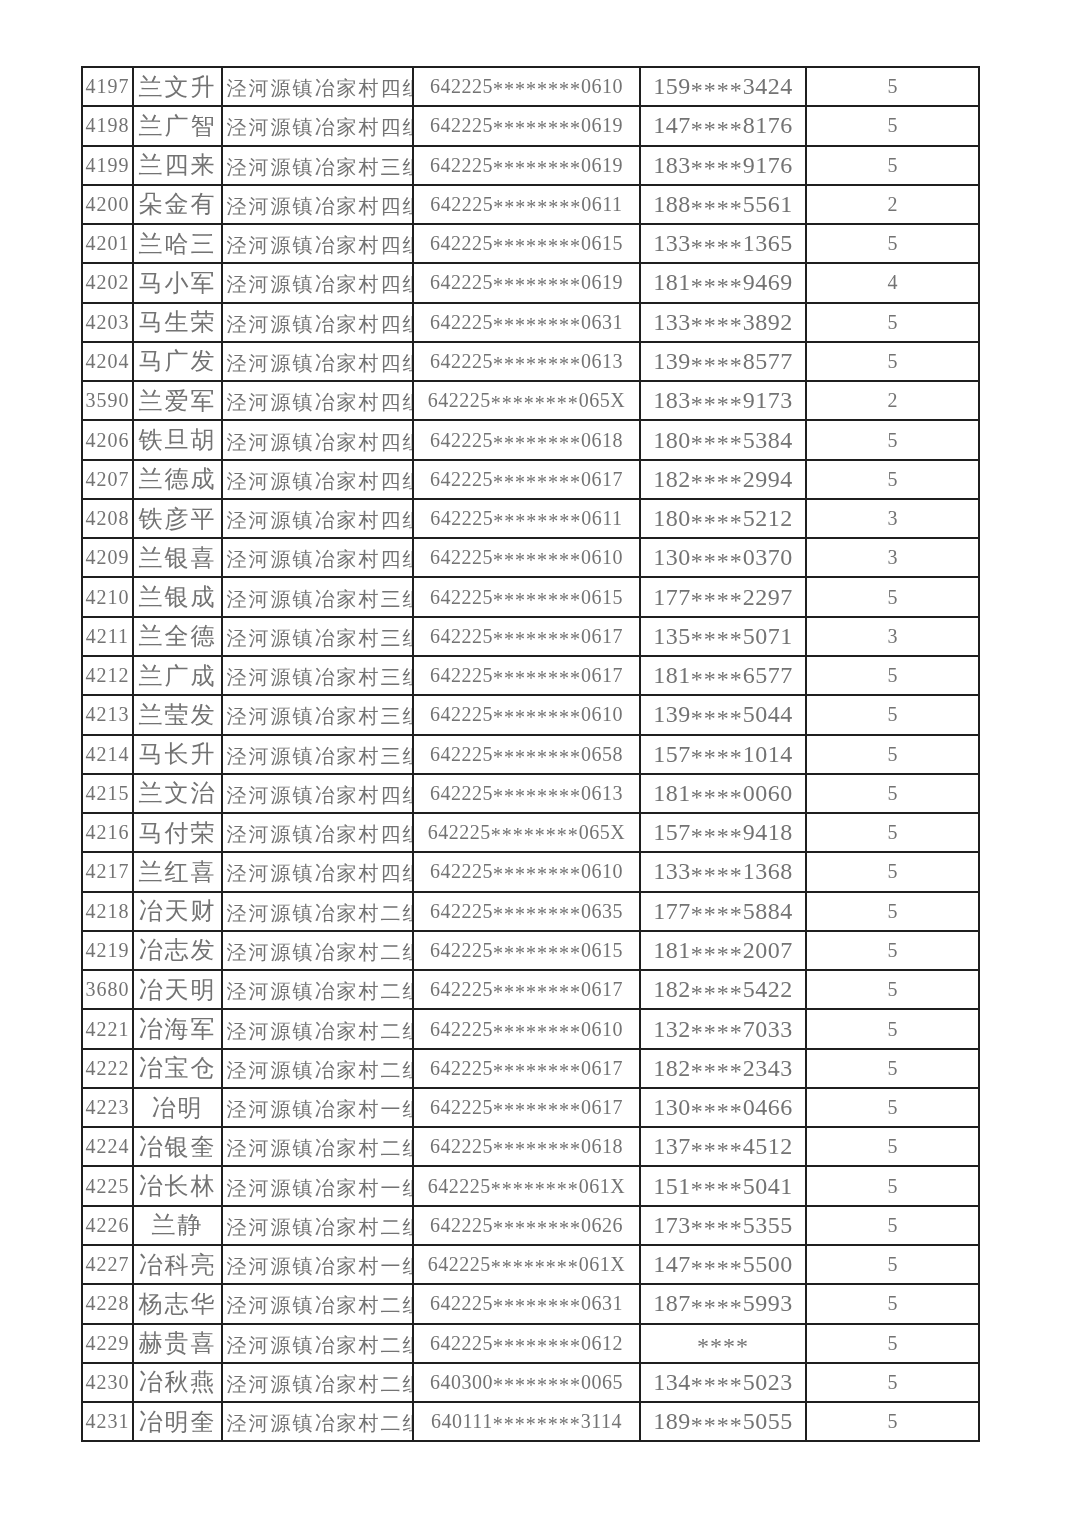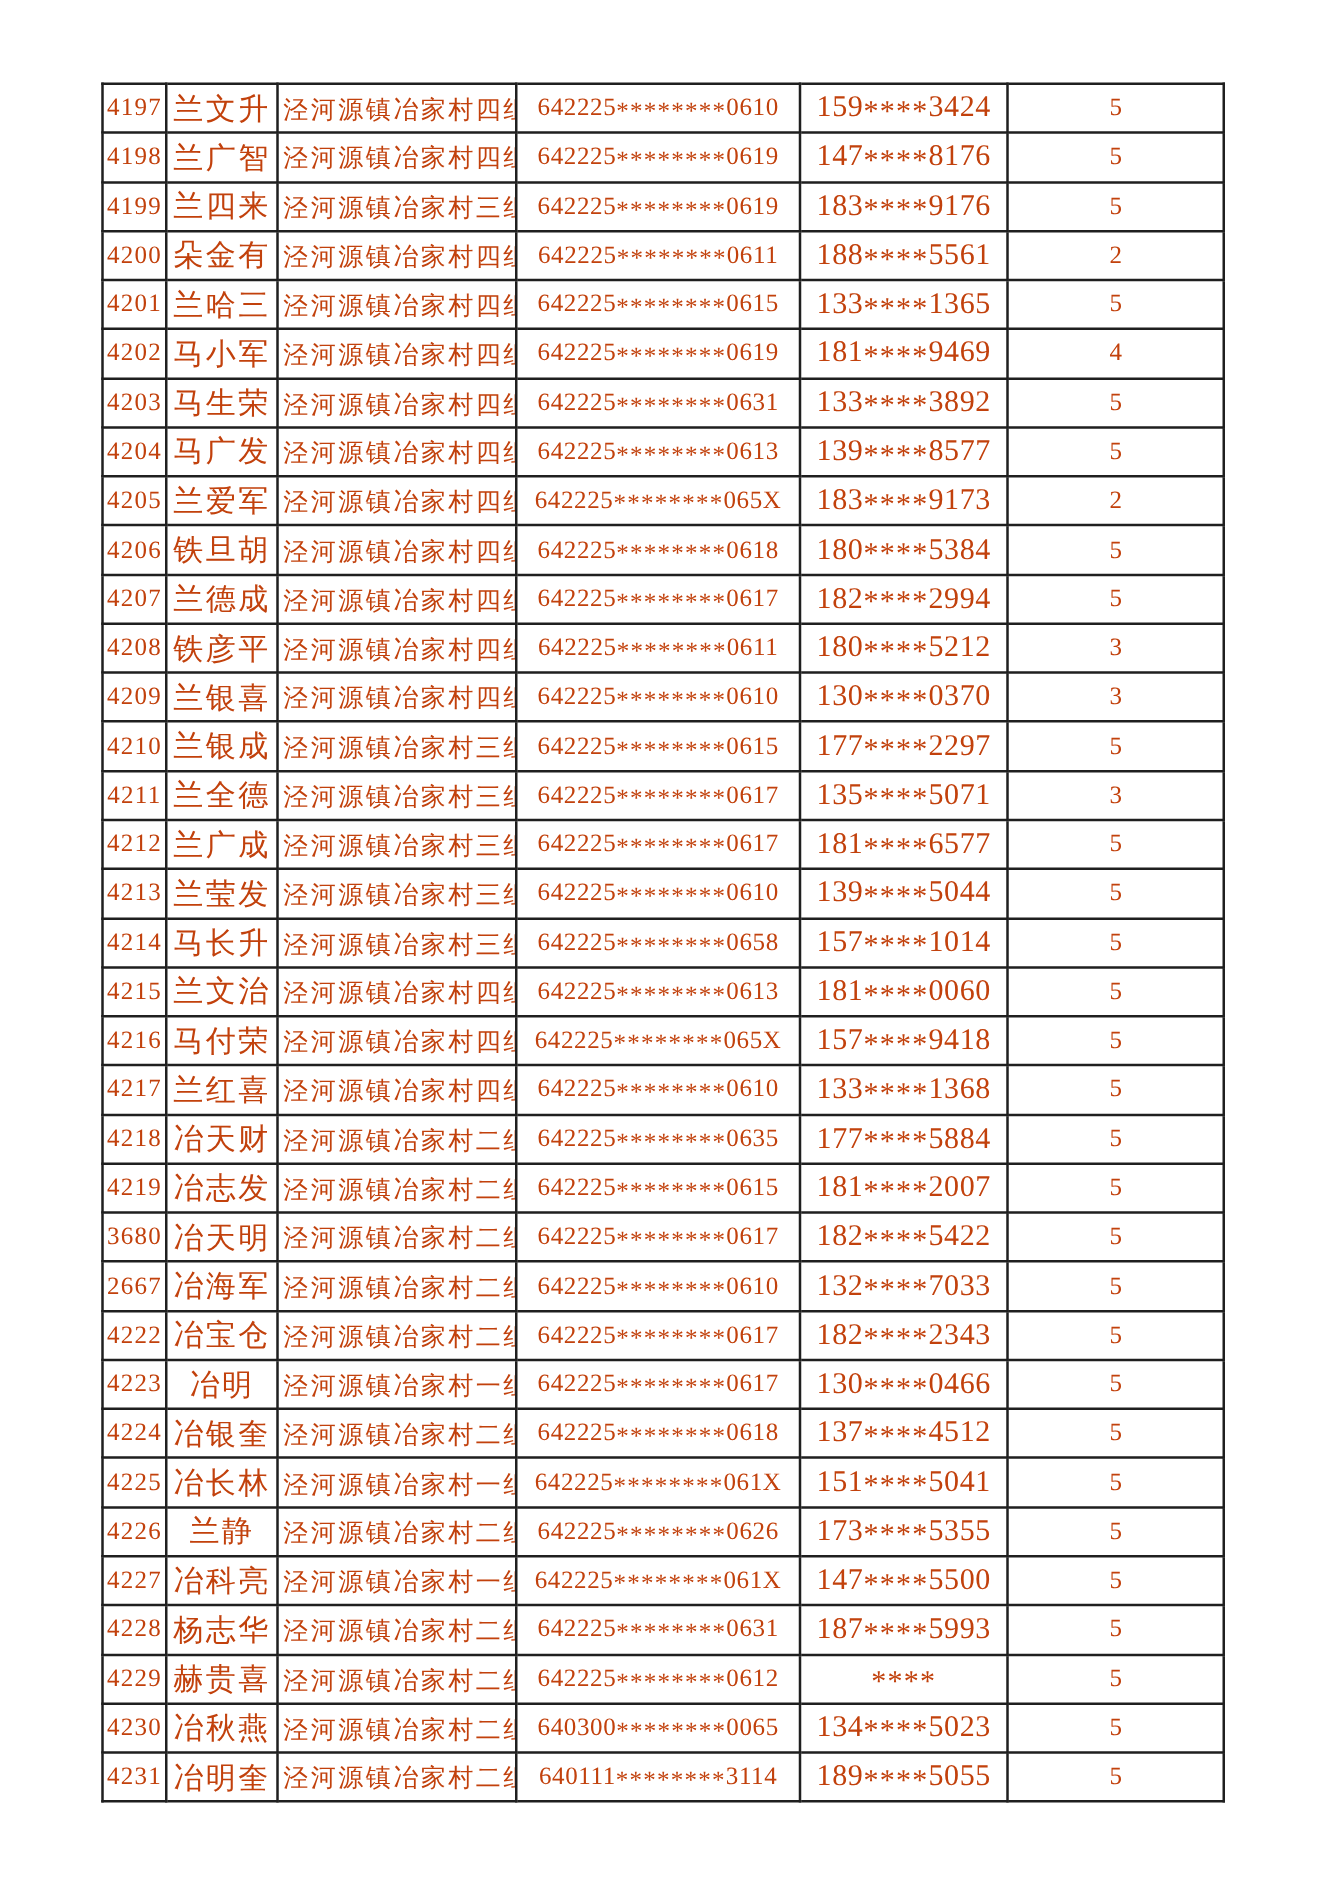--- a/index.html
+++ b/index.html
@@ -7,21 +7,21 @@
     padding: 0;
     background: #ffffff;
   }
   .page {
     position: relative;
     width: 1075px;
     height: 1519px;
     background: #ffffff;
     overflow: hidden;
     font-family: "Liberation Serif", "DejaVu Serif", serif;
-    color: #c2410c;
+    color: #737373;
     text-decoration: underline;
   }
   table.roster {
     position: absolute;
     left: 81px;
     top: 66px;
     width: 897px;
     border-collapse: collapse;
     table-layout: fixed;
   }
@@ -145,21 +145,21 @@
           <td class="c-serial">4204</td>
           <td class="c-name">马广发</td>
           <td class="c-address">
             <div class="addr">泾河源镇冶家村四组</div>
           </td>
           <td class="c-id">642225<span class="stars">********</span>0613</td>
           <td class="c-phone">139<span class="stars">****</span>8577</td>
           <td class="c-count">5</td>
         </tr>
         <tr>
-          <td class="c-serial">4205</td>
+          <td class="c-serial">3590</td>
           <td class="c-name">兰爱军</td>
           <td class="c-address">
             <div class="addr">泾河源镇冶家村四组</div>
           </td>
           <td class="c-id">642225<span class="stars">********</span>065X</td>
           <td class="c-phone">183<span class="stars">****</span>9173</td>
           <td class="c-count">2</td>
         </tr>
         <tr>
           <td class="c-serial">4206</td>
@@ -305,21 +305,21 @@
           <td class="c-serial">3680</td>
           <td class="c-name">冶天明</td>
           <td class="c-address">
             <div class="addr">泾河源镇冶家村二组</div>
           </td>
           <td class="c-id">642225<span class="stars">********</span>0617</td>
           <td class="c-phone">182<span class="stars">****</span>5422</td>
           <td class="c-count">5</td>
         </tr>
         <tr>
-          <td class="c-serial">2667</td>
+          <td class="c-serial">4221</td>
           <td class="c-name">冶海军</td>
           <td class="c-address">
             <div class="addr">泾河源镇冶家村二组</div>
           </td>
           <td class="c-id">642225<span class="stars">********</span>0610</td>
           <td class="c-phone">132<span class="stars">****</span>7033</td>
           <td class="c-count">5</td>
         </tr>
         <tr>
           <td class="c-serial">4222</td>

